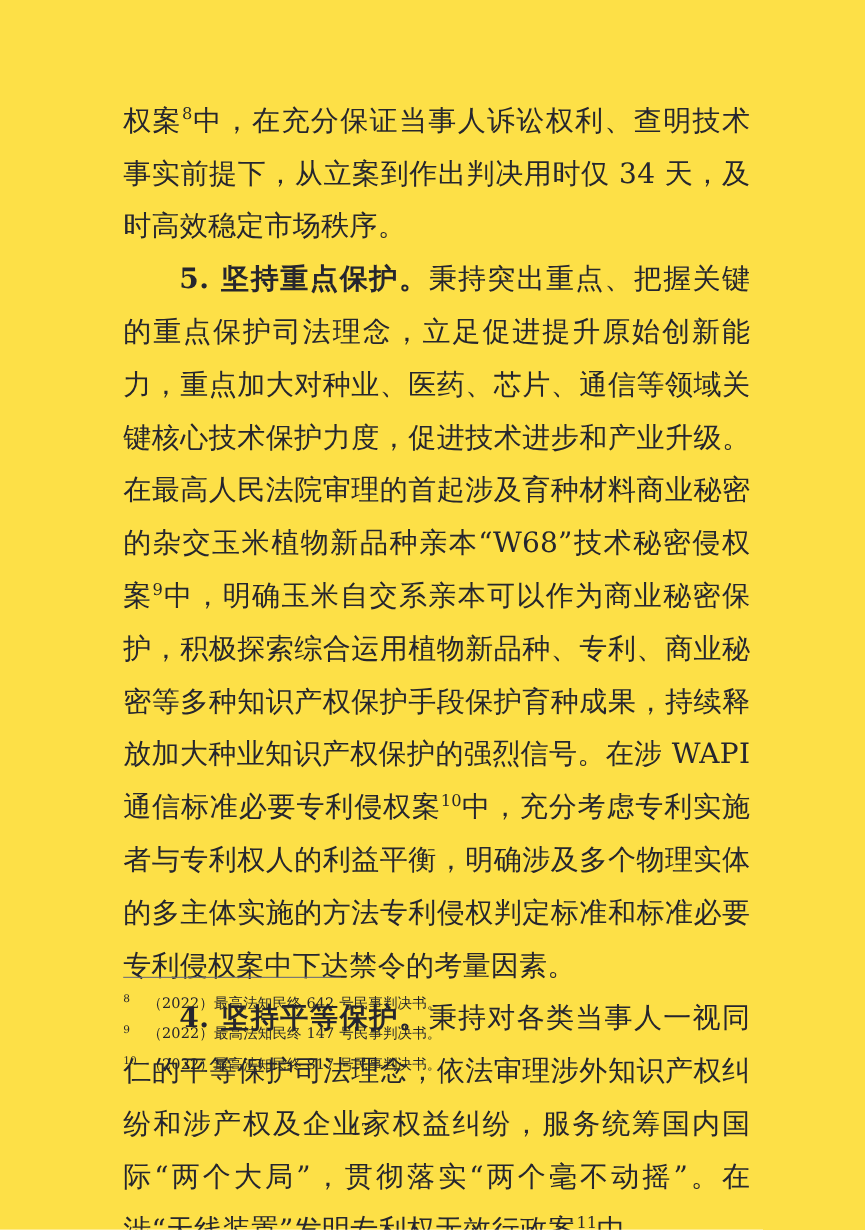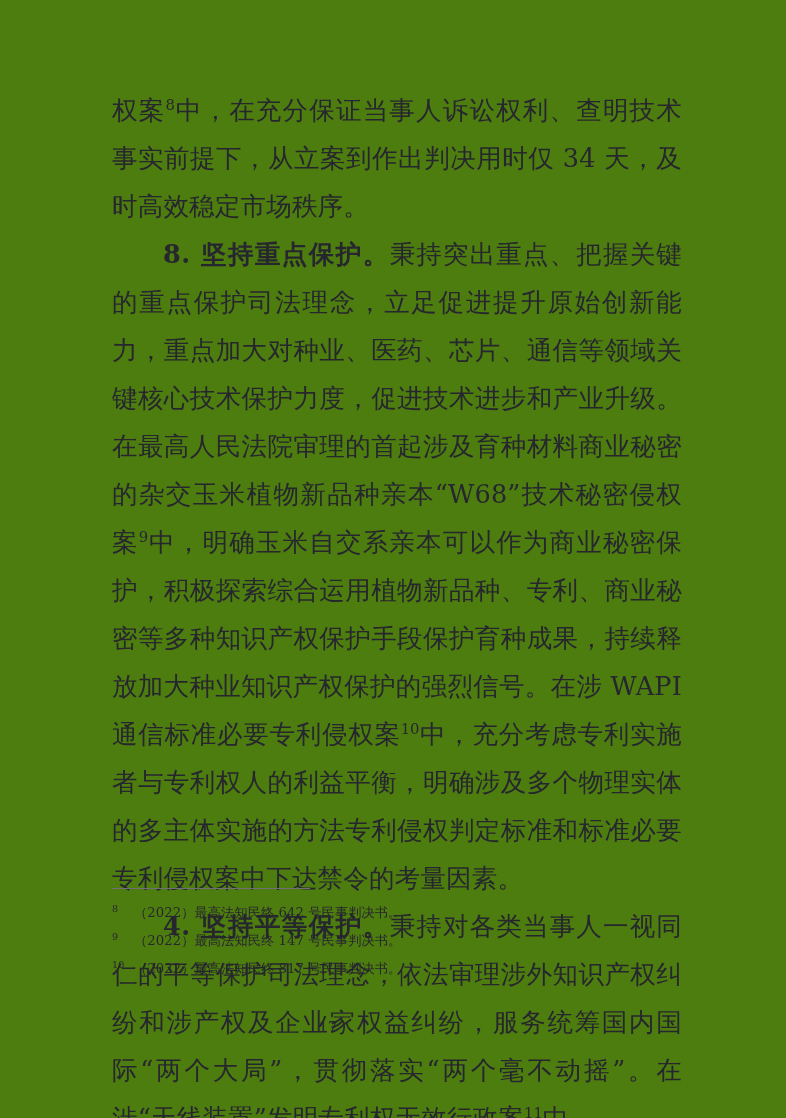--- a/index.html
+++ b/index.html
@@ -14,21 +14,21 @@
     overflow: hidden;
     font-family: "DejaVu Serif", "Liberation Serif", serif;
     color: #26262e;
   }
 
   .page {
     position: absolute;
     left: 0; top: 0;
     width: 786px;
     height: 1118px;
-    background: #4d7c0f;
+    background: #fde047;
   }
 
   
   .body-block {
     position: absolute;
     left: 112px;
     top: 86px;
     width: 570px;
   }
 
@@ -112,21 +112,21 @@
   }
 </style>
 </head>
 <body>
 
 <div class="page">
 
   <div class="body-block">
     <div id="paragraphs-container">
         <p class="para">权案<sup>8</sup>中，在充分保证当事人诉讼权利、查明技术事实前提下，从立案到作出判决用时仅 34 天，及时高效稳定市场秩序。</p>
-        <p class="para indent"><span class="lead">8. 坚持重点保护。</span>秉持突出重点、把握关键的重点保护司法理念，立足促进提升原始创新能力，重点加大对种业、医药、芯片、通信等领域关键核心技术保护力度，促进技术进步和产业升级。在最高人民法院审理的首起涉及育种材料商业秘密的杂交玉米植物新品种亲本“W68”技术秘密侵权案<sup>9</sup>中，明确玉米自交系亲本可以作为商业秘密保护，积极探索综合运用植物新品种、专利、商业秘密等多种知识产权保护手段保护育种成果，持续释放加大种业知识产权保护的强烈信号。在涉 WAPI 通信标准必要专利侵权案<sup>10</sup>中，充分考虑专利实施者与专利权人的利益平衡，明确涉及多个物理实体的多主体实施的方法专利侵权判定标准和标准必要专利侵权案中下达禁令的考量因素。</p>
+        <p class="para indent"><span class="lead">5. 坚持重点保护。</span>秉持突出重点、把握关键的重点保护司法理念，立足促进提升原始创新能力，重点加大对种业、医药、芯片、通信等领域关键核心技术保护力度，促进技术进步和产业升级。在最高人民法院审理的首起涉及育种材料商业秘密的杂交玉米植物新品种亲本“W68”技术秘密侵权案<sup>9</sup>中，明确玉米自交系亲本可以作为商业秘密保护，积极探索综合运用植物新品种、专利、商业秘密等多种知识产权保护手段保护育种成果，持续释放加大种业知识产权保护的强烈信号。在涉 WAPI 通信标准必要专利侵权案<sup>10</sup>中，充分考虑专利实施者与专利权人的利益平衡，明确涉及多个物理实体的多主体实施的方法专利侵权判定标准和标准必要专利侵权案中下达禁令的考量因素。</p>
         <p class="para indent"><span class="lead">4. 坚持平等保护。</span>秉持对各类当事人一视同仁的平等保护司法理念，依法审理涉外知识产权纠纷和涉产权及企业家权益纠纷，服务统筹国内国际“两个大局”，贯彻落实“两个毫不动摇”。在涉“天线装置”发明专利权无效行政案<sup>11</sup>中，</p>
       </div>
   </div>
 
   <div class="footnote-area">
     <div class="footnote-rule"></div>
     <div id="footnotes-container">
         <div class="footnote"><span class="fn-num">8</span><span class="fn-text">（2022）最高法知民终 642 号民事判决书。</span></div>
         <div class="footnote"><span class="fn-num">9</span><span class="fn-text">（2022）最高法知民终 147 号民事判决书。</span></div>
         <div class="footnote"><span class="fn-num">10</span><span class="fn-text">（2022）最高法知民终 817 号民事判决书。</span></div>

